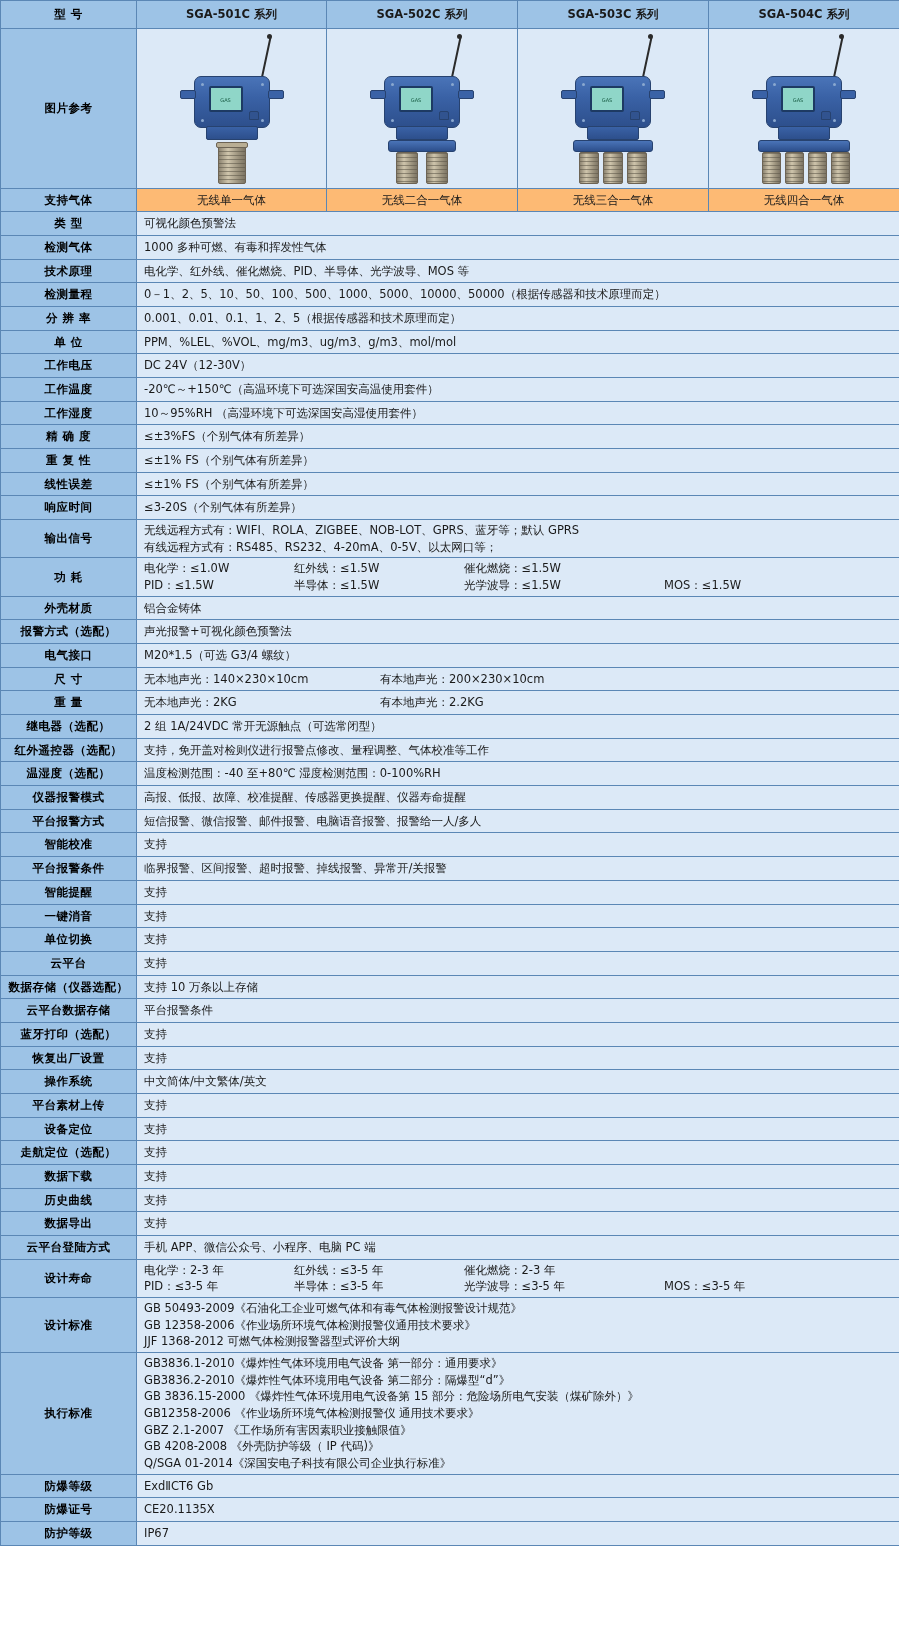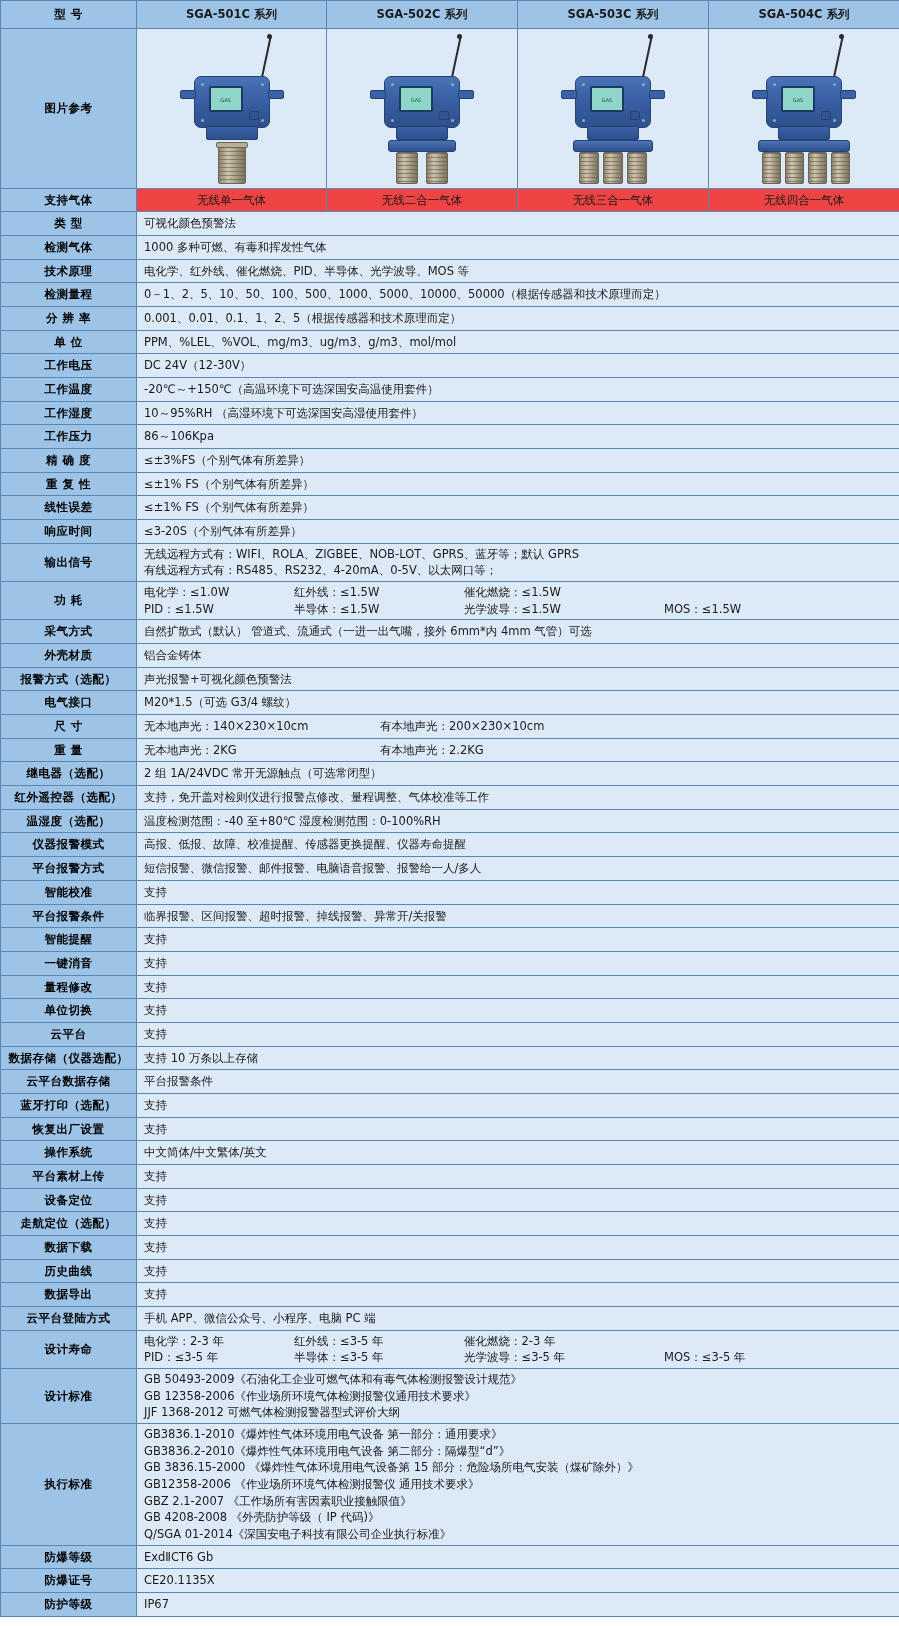--- a/index.html
+++ b/index.html
@@ -44,21 +44,21 @@
     text-align: left;
   }
   td.hdr {
     background: #9dc3e6;
     text-align: center;
     font-weight: bold;
     font-size: 11.5px;
     padding: 5px 0;
   }
   td.gascell {
-    background: #ef4444;
+    background: #fdba74;
     text-align: center;
     font-size: 11.5px;
   }
   td.imgcell {
     background: #dce9f7;
     height: 160px;
     text-align: center;
     padding: 0;
   }
 
@@ -338,24 +338,20 @@
   </tr>
   <tr>
     <td class="lbl">工作温度</td>
     <td class="val" colspan="4">-20℃～+150℃（高温环境下可选深国安高温使用套件）</td>
   </tr>
   <tr>
     <td class="lbl">工作湿度</td>
     <td class="val" colspan="4">10～95%RH   （高湿环境下可选深国安高湿使用套件）</td>
   </tr>
   <tr>
-    <td class="lbl">工作压力</td>
-    <td class="val" colspan="4">86～106Kpa</td>
-  </tr>
-  <tr>
     <td class="lbl">精  确  度</td>
     <td class="val" colspan="4">≤±3%FS（个别气体有所差异）</td>
   </tr>
   <tr>
     <td class="lbl">重  复  性</td>
     <td class="val" colspan="4">≤±1% FS（个别气体有所差异）</td>
   </tr>
   <tr>
     <td class="lbl">线性误差</td>
     <td class="val" colspan="4">≤±1% FS（个别气体有所差异）</td>
@@ -384,24 +380,20 @@
       <div class="cols">
         <span style="width:150px"><span>PID：</span><span>≤1.5W</span></span>
         <span style="width:170px"><span>半导体：</span><span>≤1.5W</span></span>
         <span style="width:200px"><span>光学波导：</span><span>≤1.5W</span></span>
         <span><span>MOS：</span><span>≤1.5W</span></span>
       </div>
     </td>
   </tr>
 
   <tr>
-    <td class="lbl">采气方式</td>
-    <td class="val" colspan="4">自然扩散式（默认）  管道式、流通式（一进一出气嘴，接外 6mm*内 4mm 气管）可选</td>
-  </tr>
-  <tr>
     <td class="lbl">外壳材质</td>
     <td class="val" colspan="4">铝合金铸体</td>
   </tr>
   <tr>
     <td class="lbl">报警方式（选配）</td>
     <td class="val" colspan="4">声光报警+可视化颜色预警法</td>
   </tr>
   <tr>
     <td class="lbl">电气接口</td>
     <td class="val" colspan="4">M20*1.5（可选 G3/4 螺纹）</td>
@@ -454,24 +446,20 @@
   <tr>
     <td class="lbl">平台报警条件</td>
     <td class="val" colspan="4">临界报警、区间报警、超时报警、掉线报警、异常开/关报警</td>
   </tr>
   <tr>
     <td class="lbl">智能提醒</td>
     <td class="val" colspan="4">支持</td>
   </tr>
   <tr>
     <td class="lbl">一键消音</td>
-    <td class="val" colspan="4">支持</td>
-  </tr>
-  <tr>
-    <td class="lbl">量程修改</td>
     <td class="val" colspan="4">支持</td>
   </tr>
   <tr>
     <td class="lbl">单位切换</td>
     <td class="val" colspan="4">支持</td>
   </tr>
   <tr>
     <td class="lbl">云平台</td>
     <td class="val" colspan="4">支持</td>
   </tr>

